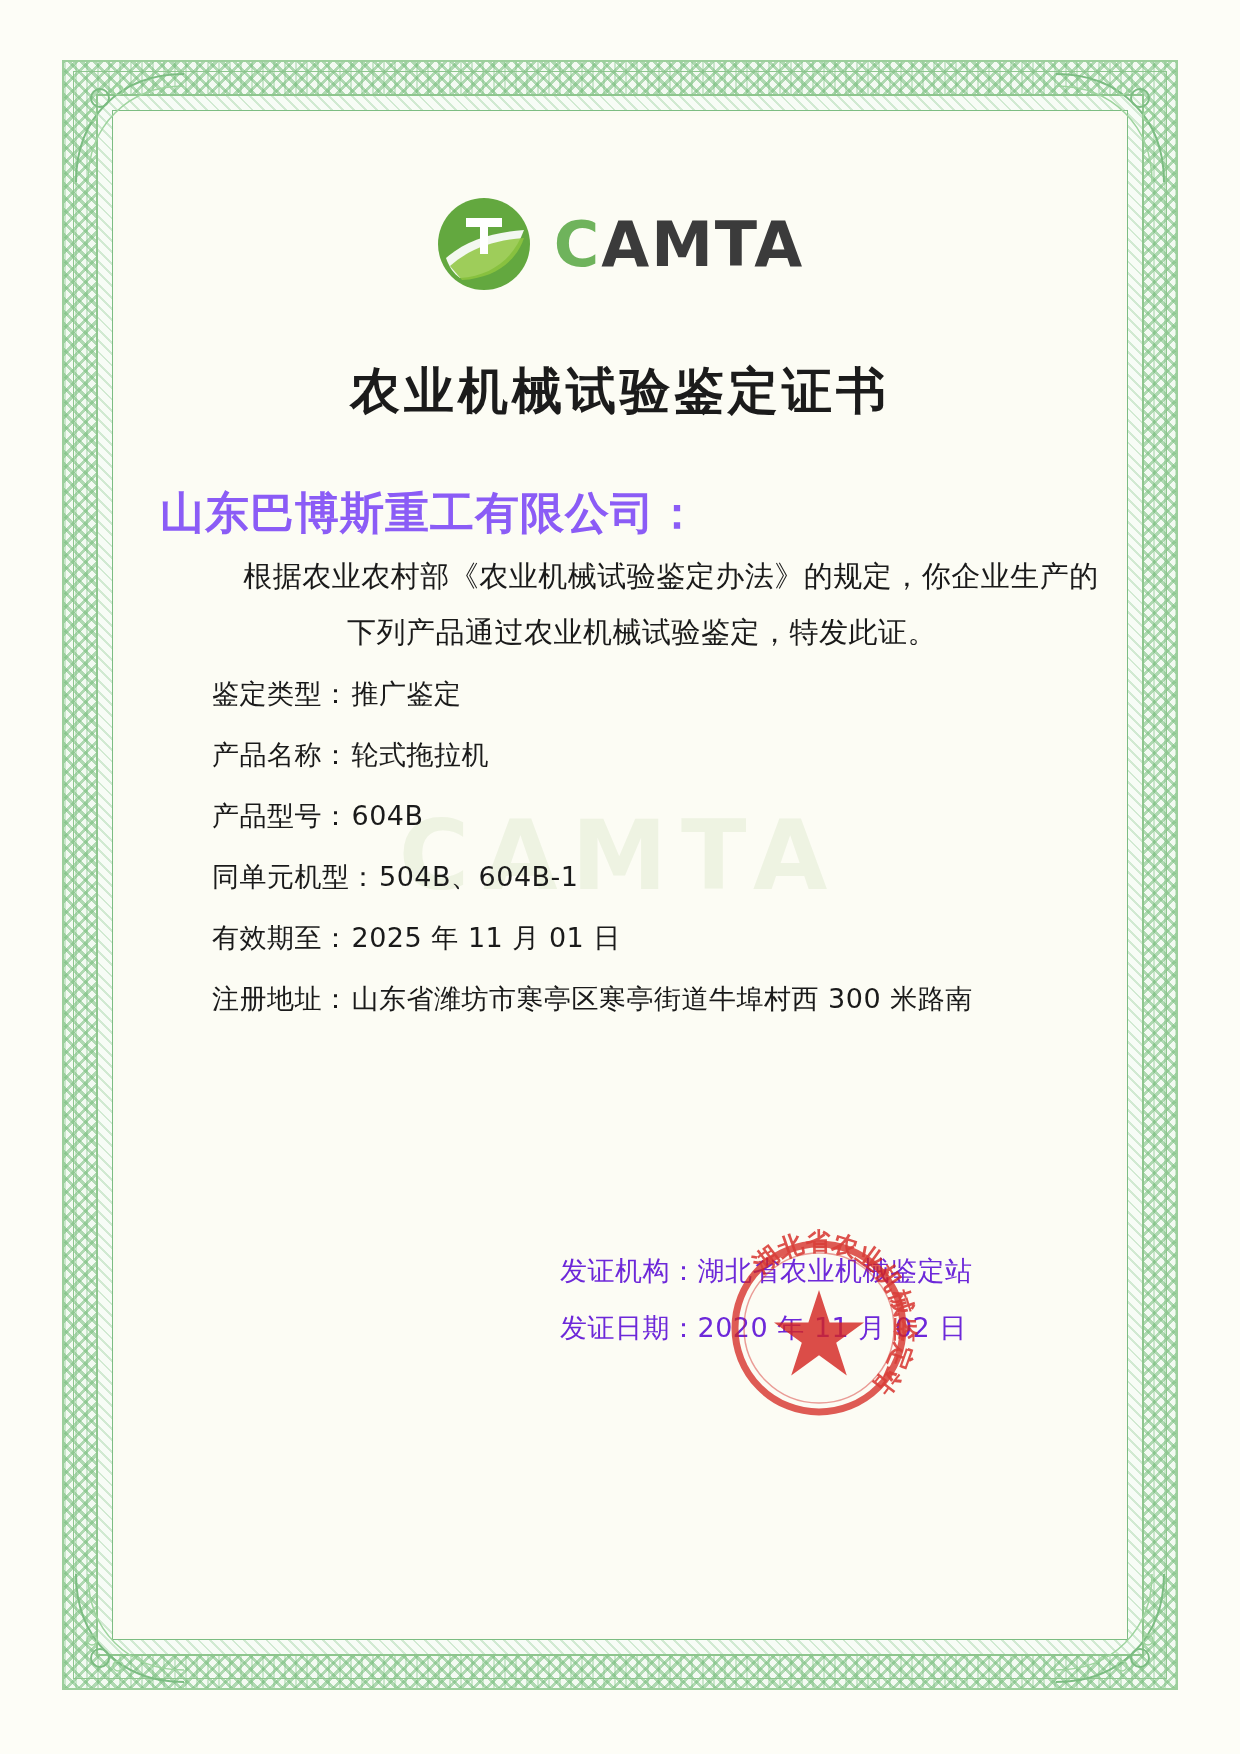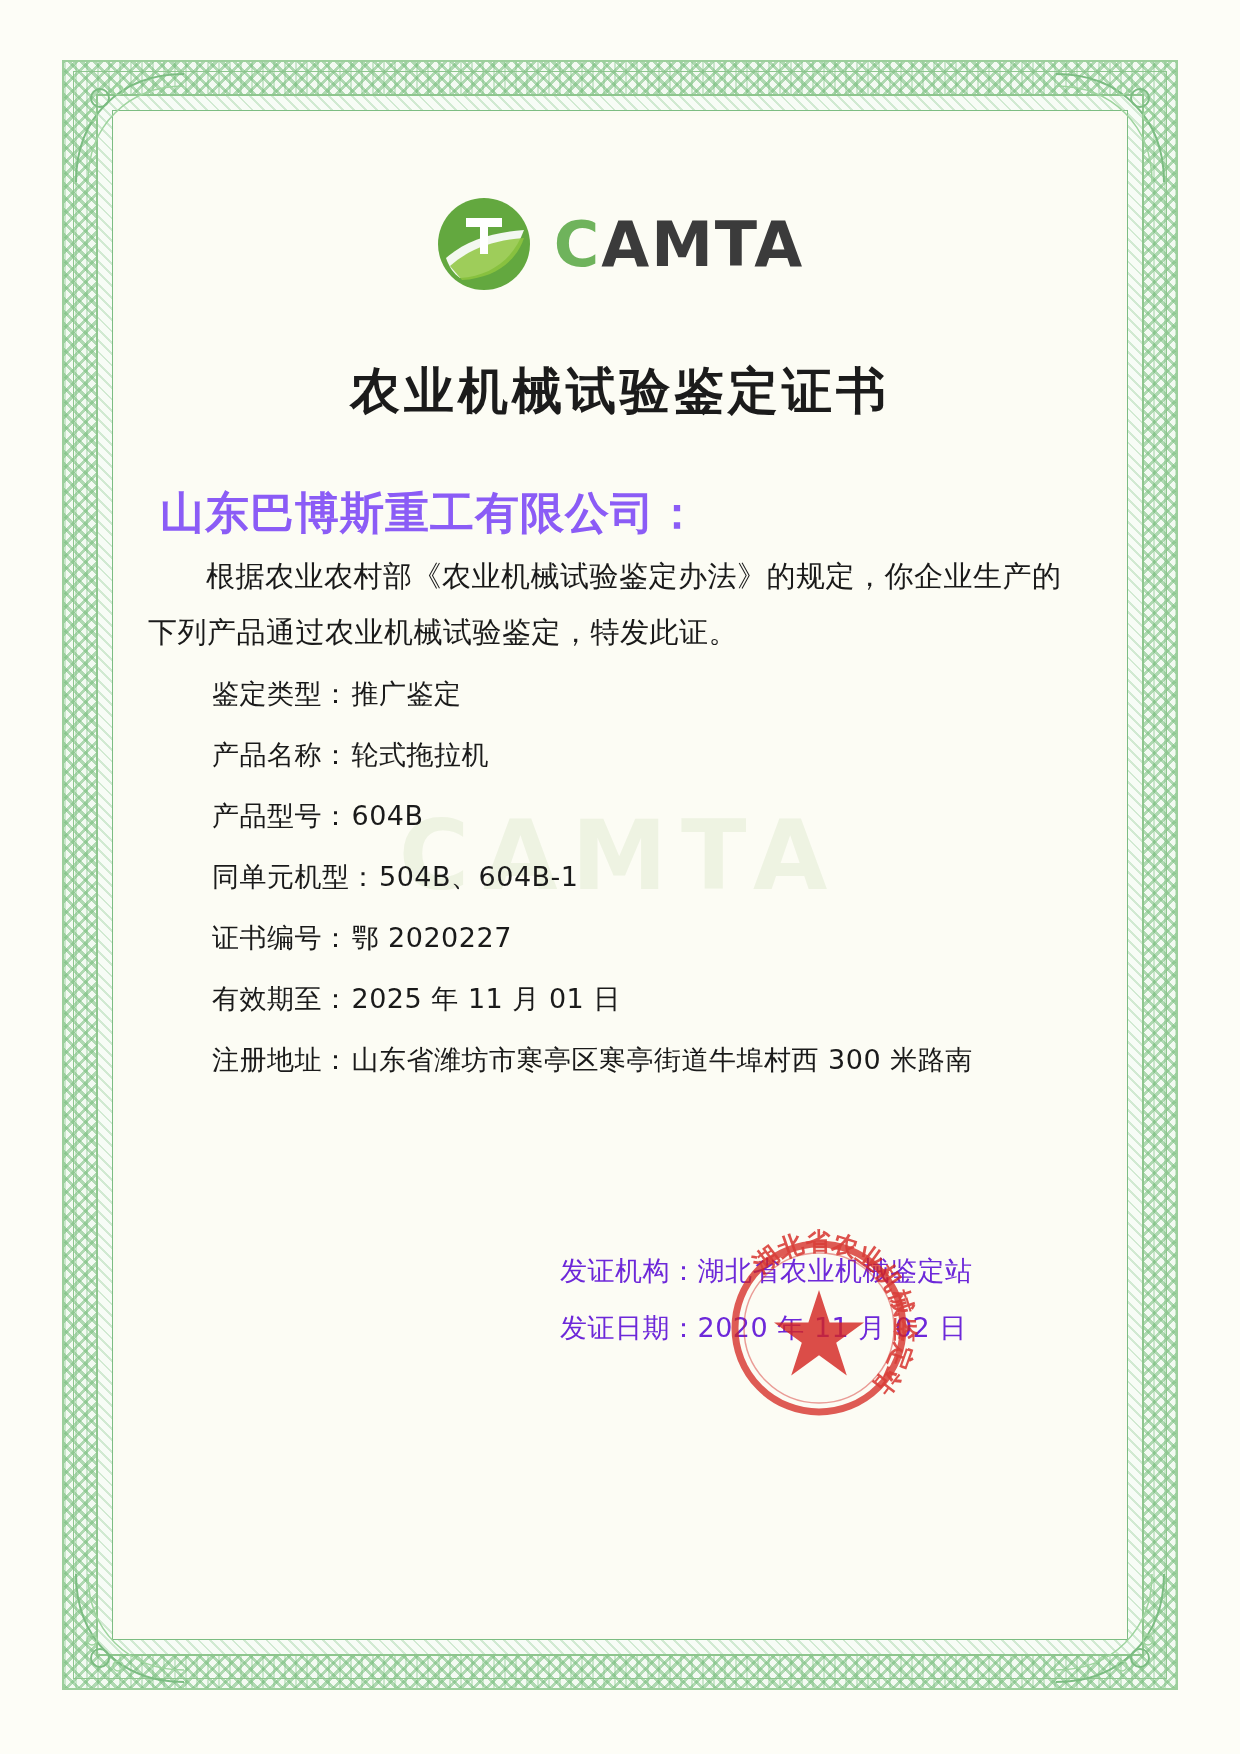--- a/index.html
+++ b/index.html
@@ -140,29 +140,30 @@
     left: 160px;
     top: 484px;
     font-family: "DejaVu Sans", sans-serif;
     font-size: 44px;
     font-weight: bold;
     color: #8b5cf6;
     letter-spacing: 1px;
   }
   .intro {
     position: absolute;
-    left: 148px;
+    left: 176px;
     top: 548px;
     width: 932px;
     font-family: Liberation Sans, sans-serif;
     font-size: 29px;
     line-height: 56px;
     color: #1a1a1a;
     text-indent: 58px;
     letter-spacing: 0.5px;
+    text-align: center;
   }
 
   .fields {
     position: absolute;
     left: 212px;
     top: 662px;
     width: 900px;
     margin-top: 14px;
   }
   .field-row {
@@ -280,24 +281,20 @@
       <span class="field-label">产品名称：</span>
       <span class="field-value">轮式拖拉机</span>
     </div>
     <div class="field-row">
       <span class="field-label">产品型号：</span>
       <span class="field-value">604B</span>
     </div>
     <div class="field-row">
       <span class="field-label">同单元机型：</span>
       <span class="field-value">504B、604B-1</span>
-    </div>
-    <div class="field-row">
-      <span class="field-label">证书编号：</span>
-      <span class="field-value">鄂 2020227</span>
     </div>
     <div class="field-row">
       <span class="field-label">有效期至：</span>
       <span class="field-value">2025 年 11 月 01 日</span>
     </div>
     <div class="field-row">
       <span class="field-label">注册地址：</span>
       <span class="field-value">山东省潍坊市寒亭区寒亭街道牛埠村西 300 米路南</span>
     </div>
   </div>

